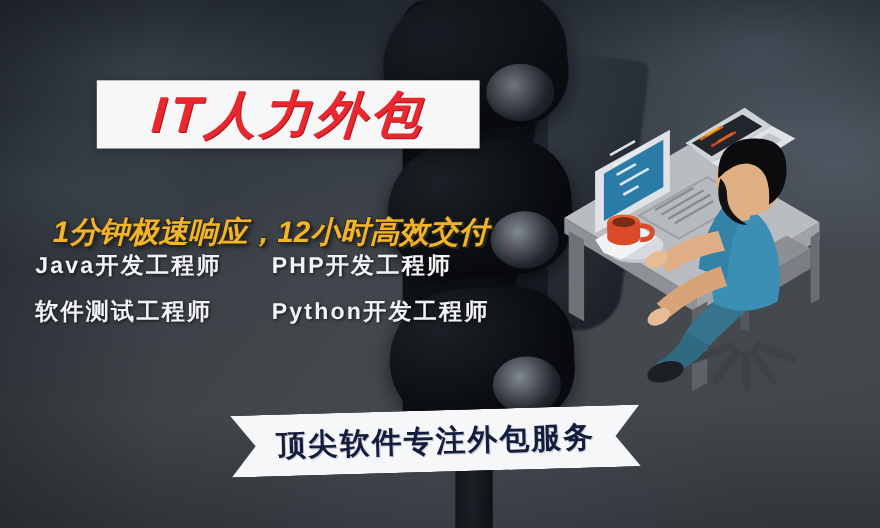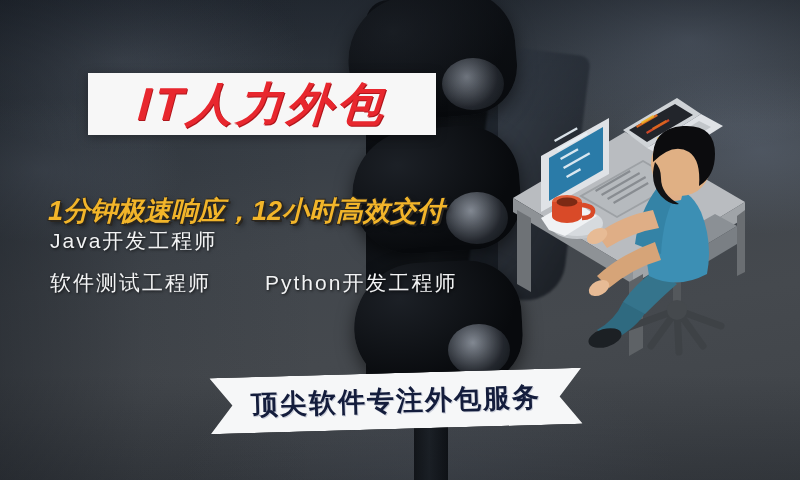--- a/index.html
+++ b/index.html
@@ -137,23 +137,24 @@
       2px 2px 0 #2a2620,
       -1px 1px 0 #2a2620,
       1px -1px 0 #2a2620,
       3px 3px 5px rgba(0,0,0,0.55);
     margin-top: 20px;
   }
 
   
   .jobs {
     position: absolute;
-    left: 50px;
+    left: 32px;
     top: 220px;
     width: 420px;
+    font-weight: bold;
   }
   .job-row {
     display: flex;
     height: 42px;
     align-items: center;
   }
   .job-cell {
     font-size: 21px;
     color: #f2f3f4;
     letter-spacing: 2px;
@@ -335,20 +336,21 @@
 
   <div class="title-banner">
     <div class="title-text">IT人力外包</div>
   </div>
 
   <div class="subtitle">1分钟极速响应，12小时高效交付</div>
 
   <div class="jobs">
     <div class="job-row">
       <div class="job-cell col-left">Java开发工程师</div>
+      <div class="job-cell col-right">PHP开发工程师</div>
     </div>
     <div class="job-row">
       <div class="job-cell col-left">软件测试工程师</div>
       <div class="job-cell col-right">Python开发工程师</div>
     </div>
     <div class="job-row">
     </div>
   </div>
 
   <div class="ribbon">

